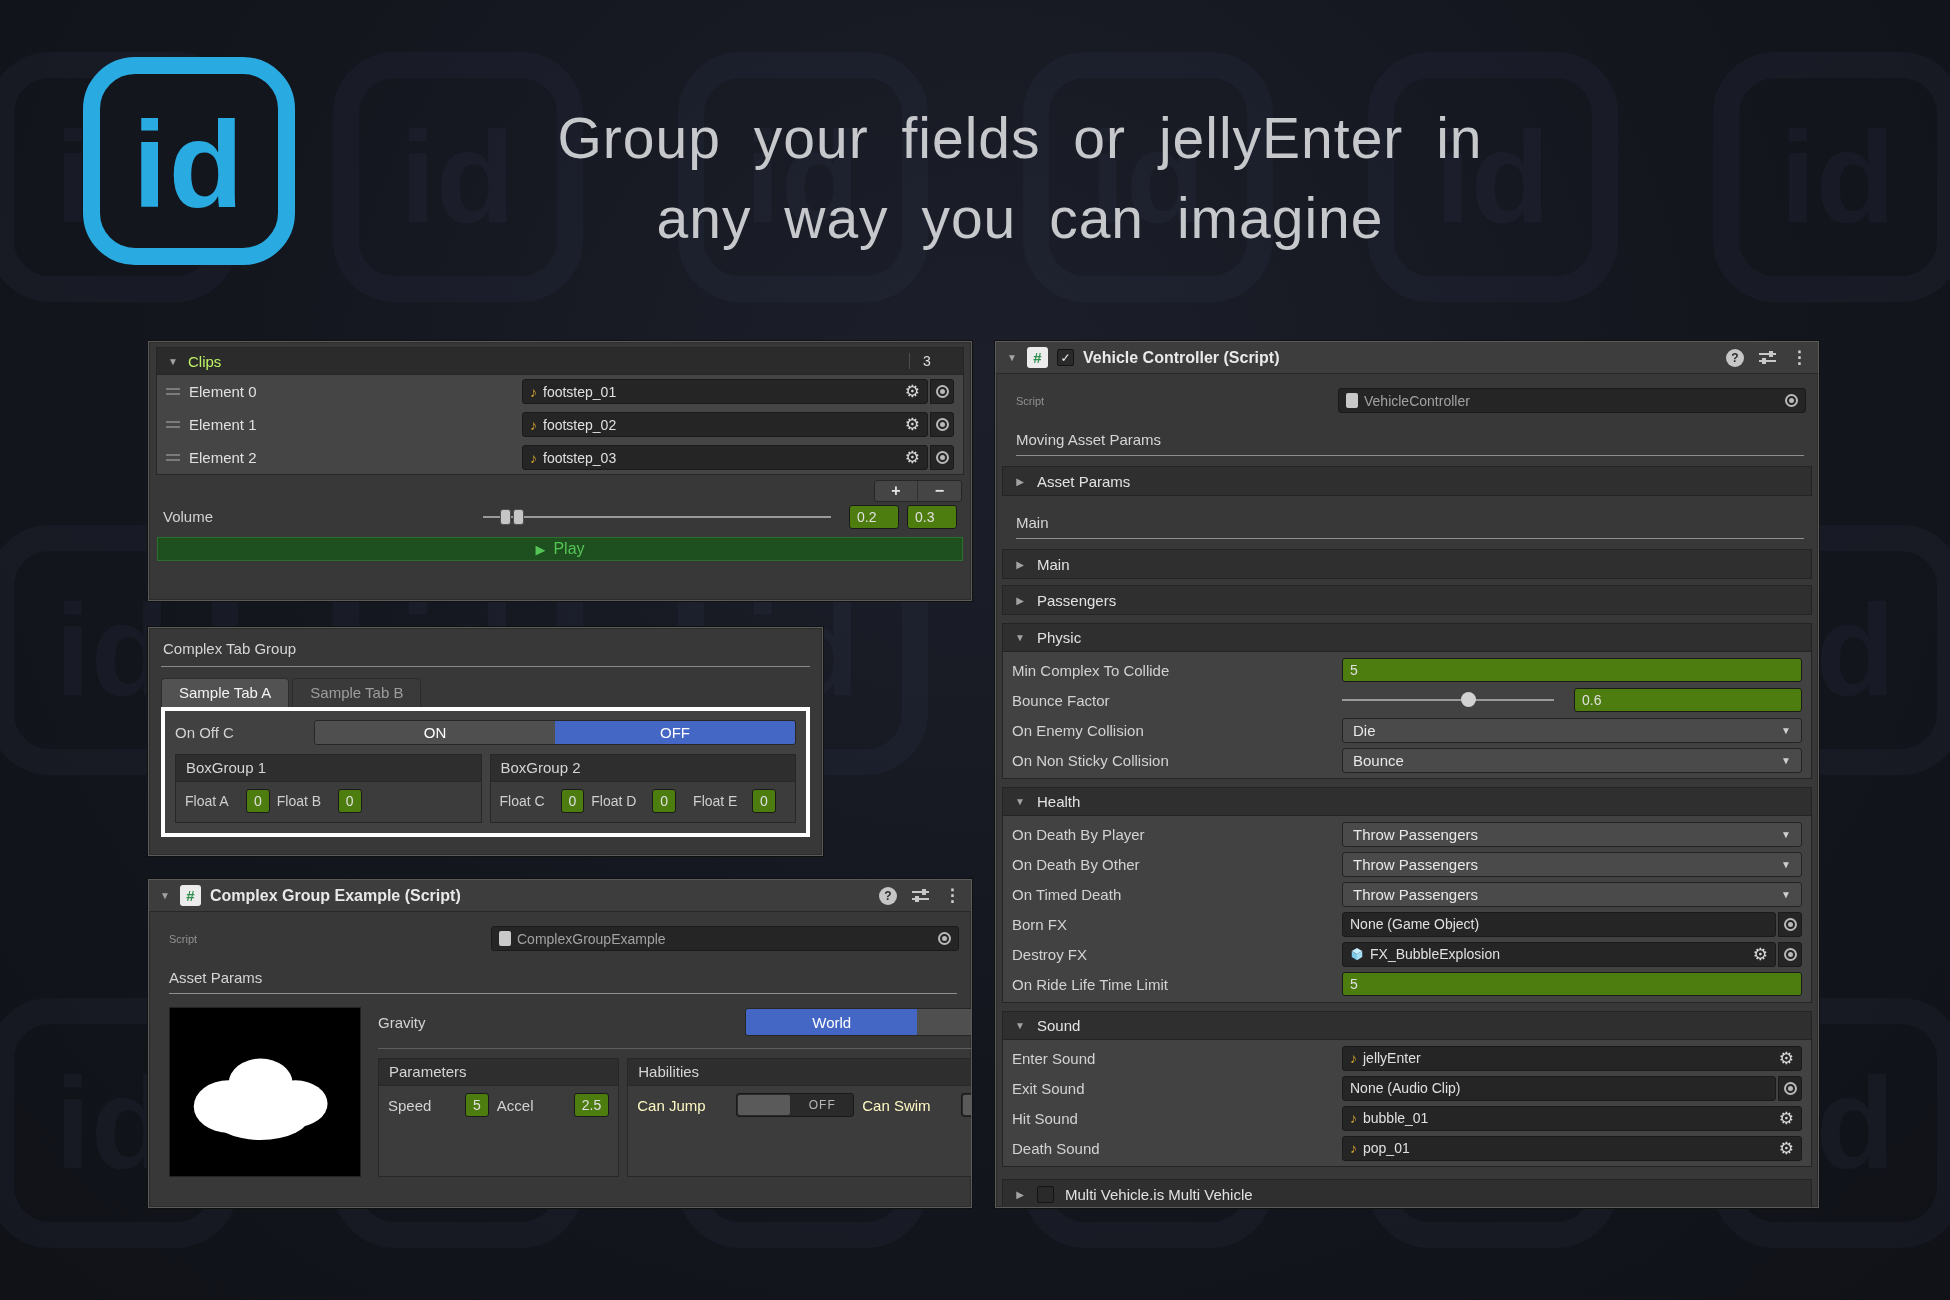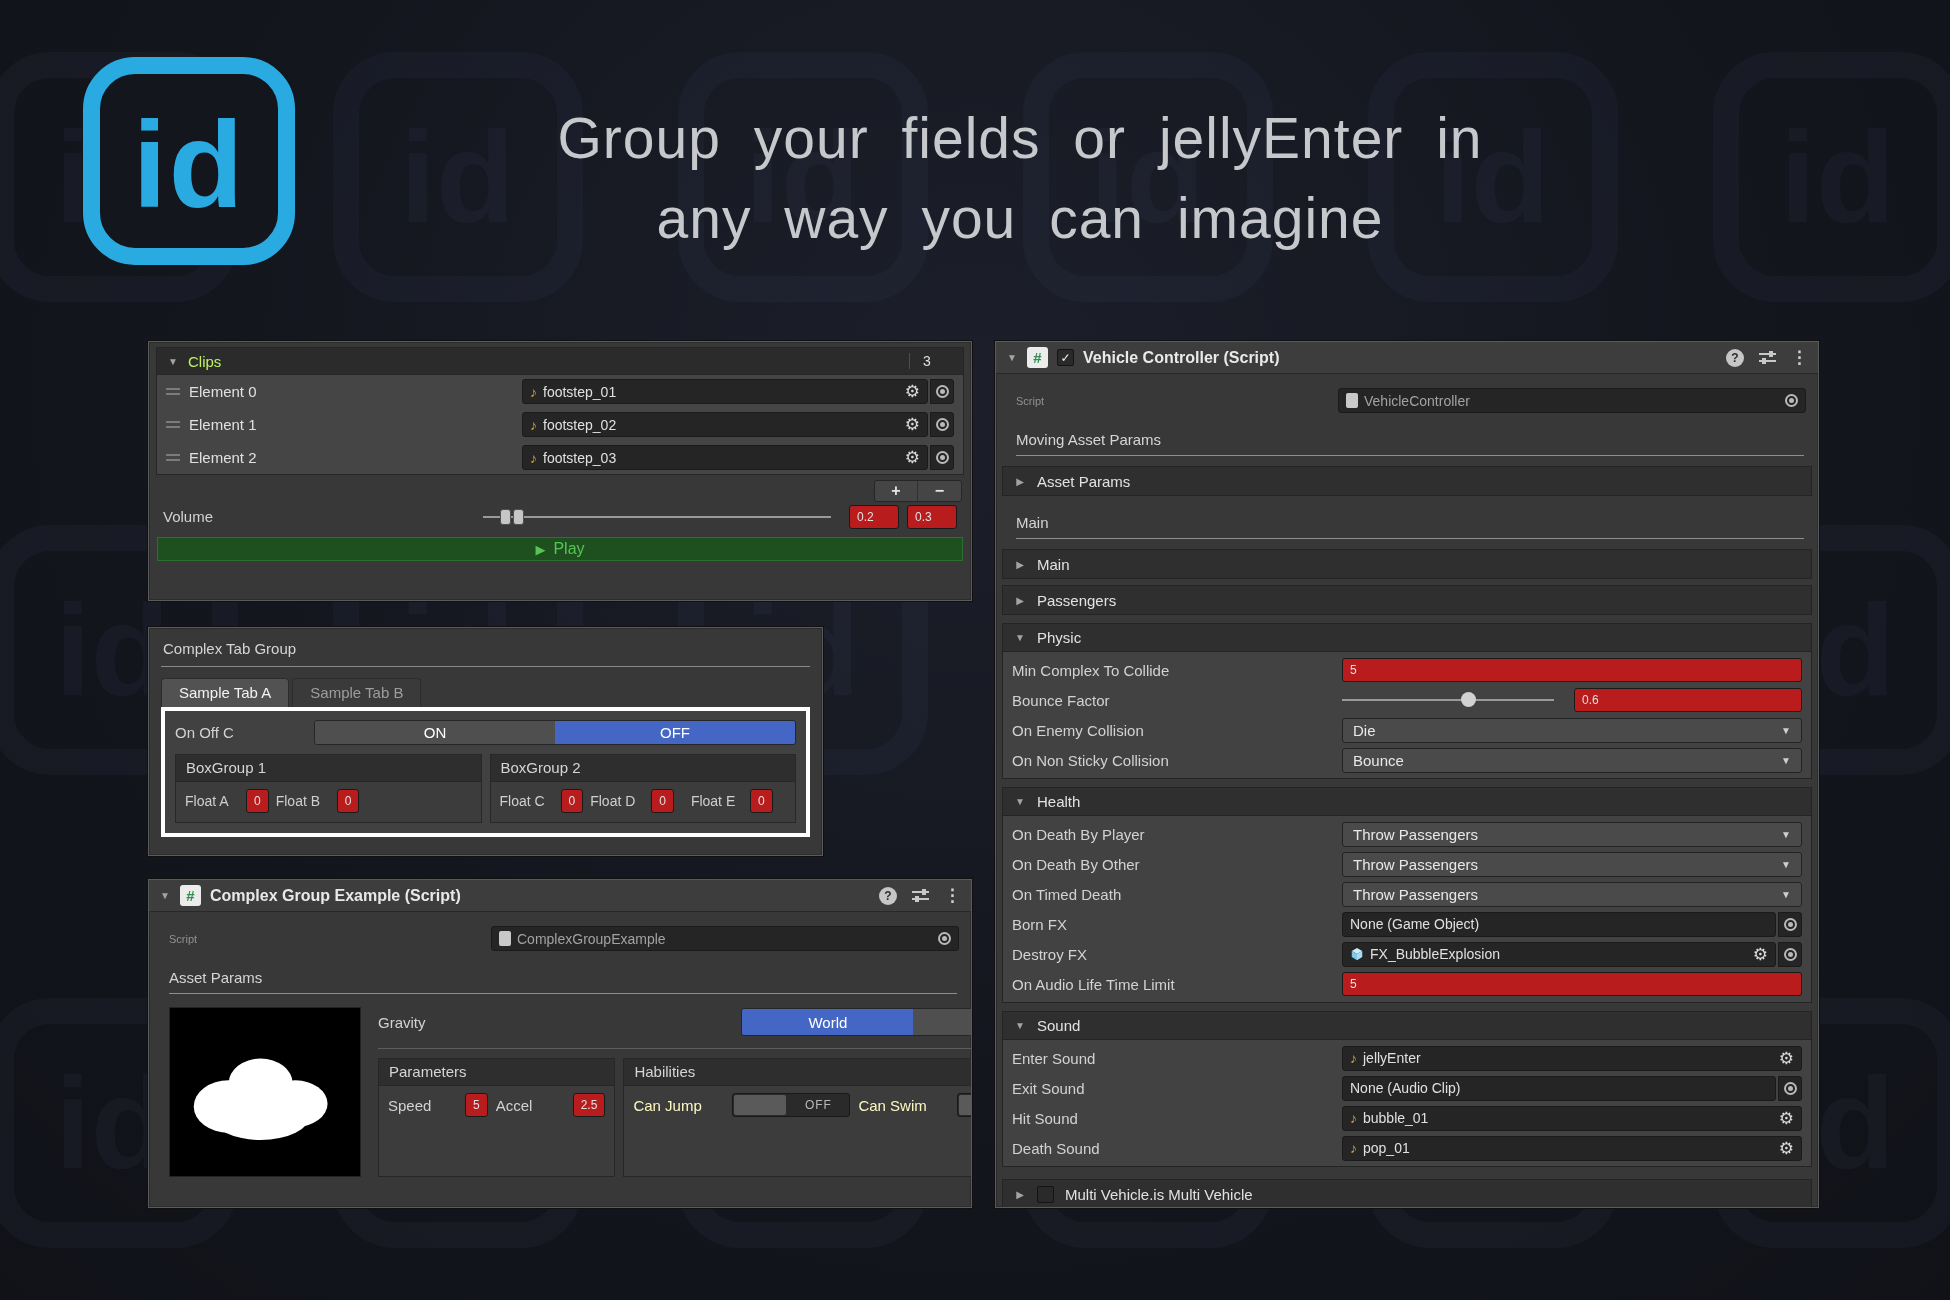--- a/index.html
+++ b/index.html
@@ -27,23 +27,23 @@
   
   .panel { position:absolute; background:#383838; border:1px solid #5b5b5b;
     box-shadow:0 0 0 1px #101010, inset 0 0 0 1px #2c2c2c; z-index:3; overflow:hidden; }
   #clips-panel    { left:148px; top:341px; width:824px; height:260px; }
   #tabgroup-panel { left:148px; top:627px; width:675px; height:229px; }
   #complex-panel  { left:148px; top:879px; width:824px; height:329px; }
   #vehicle-panel  { left:995px; top:341px; width:824px; height:867px; }
   .lbl { color:#d2d2d2; font-size:15px; }
   .lbl-dim { color:#919191; font-size:11px; }
   .tri { color:#a3a3a3; font-size:10px; width:12px; text-align:center; flex:none; }
-  .field { background:#b91c1c; border:1px solid #1a1a1a; border-radius:3px;
+  .field { background:#4d7c0f; border:1px solid #1a1a1a; border-radius:3px;
     height:24px; display:flex; align-items:center; padding:0 7px; gap:6px;
-    color:#e0e0e0; font-size:12px; }
+    color:#e0e0e0; font-size:14px; }
   .objfield { display:flex; align-items:center; }
   .obj-main { flex:1; background:#252525; border:1px solid #1a1a1a; border-radius:3px;
     height:25px; display:flex; align-items:center; padding:0 7px; gap:6px;
     color:#e0e0e0; font-size:14px; }
   .obj-pick { width:24px; height:25px; margin-left:2px; background:#252525;
     border:1px solid #1a1a1a; border-radius:0 3px 3px 0; display:flex;
     align-items:center; justify-content:center; }
   .picker { width:13px; height:13px; border:2px solid #b9b9b9; border-radius:50%;
     position:relative; }
   .picker::after { content:''; position:absolute; left:50%; top:50%; width:5px; height:5px;
@@ -561,21 +561,21 @@
             </svg>
             <span>FX_BubbleExplosion</span>
             <span class="gear">⚙</span>
           </div>
           <div class="obj-pick">
               <span class="picker"></span>
             </div>
         </div>
       </div>
       <div class="vrow">
-        <span class="vlbl">On Audio Life Time Limit</span>
+        <span class="vlbl">On Ride Life Time Limit</span>
         <span class="field">5</span>
       </div>
     </div>
   </div>
 
   <div class="sec-box">
     <div class="sec-head">
       <span class="tri">▼</span>
       <span>Sound</span>
     </div>

